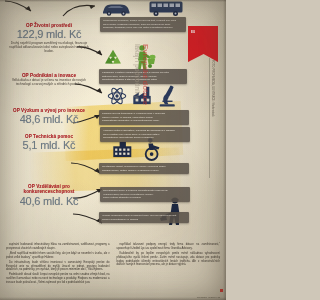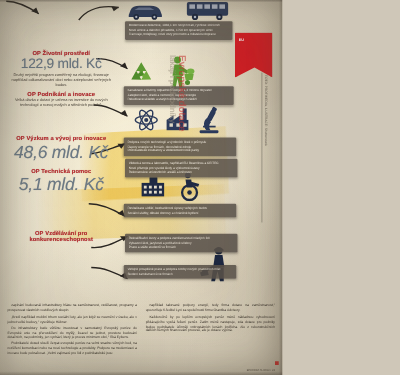--- a/index.html
+++ b/index.html
@@ -39,21 +39,21 @@
 
   
   .prog{position:absolute;left:2px;width:94px;text-align:center;}
   .prog .pname{
     color:#b8272d;font-weight:bold;font-size:4.6px;line-height:1.15;
     letter-spacing:.1px;text-shadow:0 0 .6px rgba(120,20,26,.45);}
   .prog .pamt{
     color:#6d7a86;font-size:11px;line-height:1.05;margin-top:1px;
     letter-spacing:-.2px;font-weight:400;
     text-shadow:0 0 .7px rgba(90,100,112,.35);}
-  .prog .pamt.small{font-size:14px;font-style:italic;}
+  .prog .pamt.small{font-size:11px;}
   .prog .pdesc{
     color:#4a433a;font-size:3.1px;line-height:1.28;margin-top:1px;
     padding:0 6px;text-align:center;}
 
   
   .infobox{position:absolute;background:rgba(92,84,76,.88);
     border-radius:1px;padding:2px 3px;
     box-shadow:0 1px 2px rgba(40,34,28,.35);}
   .infobox .line{color:#e9e3d8;font-size:2.5px;line-height:1.45;
     display:block;white-space:nowrap;overflow:hidden;text-overflow:clip;}
@@ -228,21 +228,21 @@
   <svg class="arrowsvg" style="left:72px;top:186px;" width="32" height="16" viewBox="0 0 32 16">
     <path d="M1 12 C11 13 20 8 30 3" stroke="#2a2622" stroke-width="1.1" fill="none"></path>
     <path d="M30 3 L24 3 L27 7 Z" fill="#2a2622"></path>
   </svg>
   <svg class="arrowsvg" style="left:72px;top:210px;" width="32" height="16" viewBox="0 0 32 16">
     <path d="M1 4 C11 4 20 8 30 13" stroke="#2a2622" stroke-width="1.1" fill="none"></path>
     <path d="M30 13 L24 11 L28 8 Z" fill="#2a2622"></path>
   </svg>
 
 
-  <div class="prog" style="top:40px;">
+  <div class="prog" style="top:23px;">
     <div class="pname">OP Životní prostředí</div>
     <div class="pamt">122,9 mld. Kč</div>
     <div class="pdesc">Druhý největší program zaměřený na ekologii, financuje například odkanalizování obcí nebo zateplování veřejných budov.</div>
   </div>
 
   <div class="prog" style="top:73px;">
     <div class="pname">OP Podnikání a inovace</div>
     <div class="pdesc">Velká dávka z dotací je určena na investice do nových technologií a rozvoj malých a středních podniků.</div>
   </div>
 
@@ -252,20 +252,21 @@
   </div>
 
   <div class="prog" style="top:134px;">
     <div class="pname">OP Technická pomoc</div>
     <div class="pamt small">5,1 mld. Kč</div>
   </div>
 
 
   <div class="prog" style="top:184px;">
     <div class="pname">OP Vzdělávání pro konkurenceschopnost</div>
+    <div class="pamt small">40,6 mld. Kč</div>
   </div>
 
 
   <div class="infobox" style="left:100px;top:17px;width:80px;">
     <span class="line">Modernizace železnice, 1982,1 km nových tratí, rychlost 160 km/h</span>
     <span class="line">Nové silnice a dálniční přivaděče, 1750 km opravených silnic</span>
     <span class="line">Tramvaje, trolejbusy, nové vozy pro metro a městskou dopravu</span>
   </div>
 
   <div class="infobox" style="left:99px;top:69px;width:82px;">

